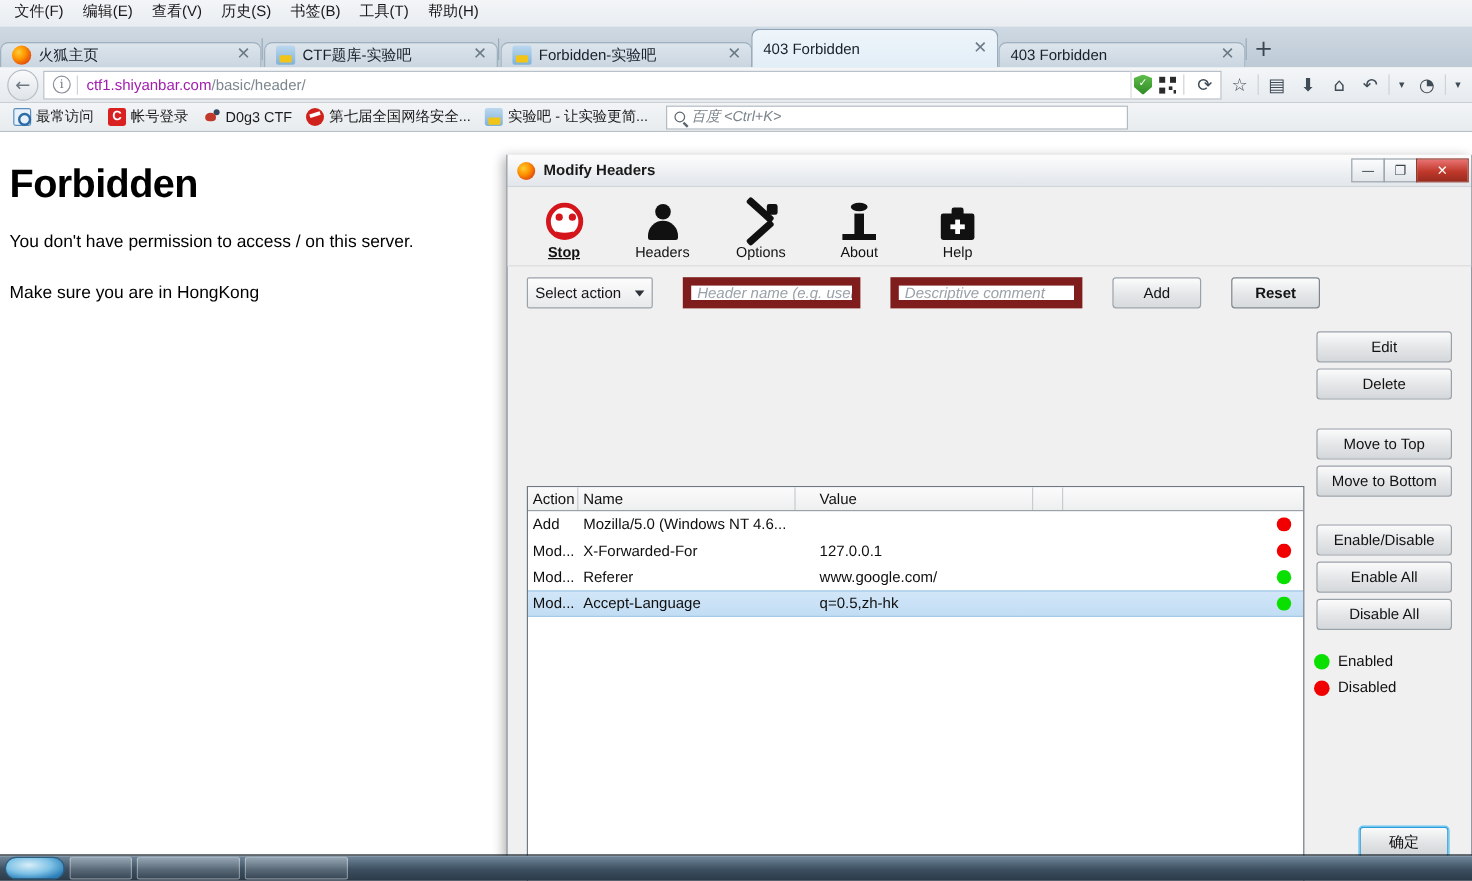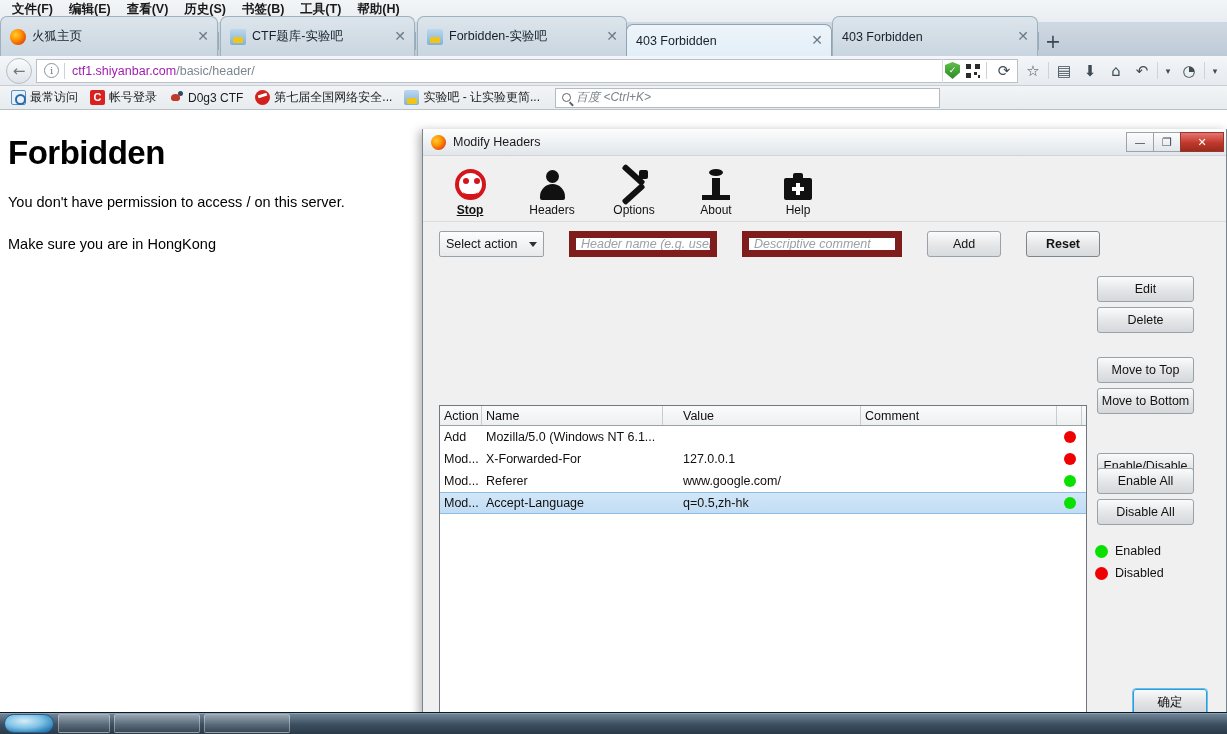--- a/index.html
+++ b/index.html
@@ -22,33 +22,32 @@
     height: 22px;
     background: linear-gradient(#f3f5f7, #e9edf1);
     display: flex; align-items: center;
     padding-left: 4px;
     font-size: 12.5px;
     color: #1a1a1a;
   }
   .menu-item {
     padding: 0 8px 3px 8px;
     white-space: nowrap;
-    font-weight: bold;
   }
 
   
   #tabstrip {
     height: 34px;
     background: linear-gradient(#cfd9e3, #bdcad6);
     display: flex; align-items: flex-end;
     padding-left: 0px;
     position: relative;
   }
   .tab {
-    height: 40px;
+    height: 21px;
     display: flex; align-items: center;
     padding: 0 6px 0 9px;
     font-size: 12.5px;
     color: #17202a;
     border-top-left-radius: 7px;
     border-top-right-radius: 7px;
     position: relative;
     white-space: nowrap;
     overflow: hidden;
   }
@@ -270,21 +269,21 @@
     box-shadow: -3px 2px 9px rgba(0,0,0,0.30);
   }
   #mh-titlebar {
     height: 27px;
     background: linear-gradient(#fdfdfd, #eceff2 60%, #e2e6ea);
     display: flex; align-items: center;
     padding-left: 8px;
     border-bottom: 1px solid #cfd5da;
   }
   #mh-titlebar .ff-icon { width:15px; height:15px; margin-right:7px; }
-  #mh-title { font-size: 12.5px; color: #1a1a1a; }
+  #mh-title { font-size: 12.5px; color: #1a1a1a; font-weight: bold; }
   .wbtns { margin-left: auto; display: flex; align-items: center; height: 21px; }
   .wbtn {
     width: 28px; height: 20px;
     border: 1px solid #9aa4ad;
     background: linear-gradient(#fcfcfd, #e2e6ea);
     display: flex; align-items: center; justify-content: center;
     font-size: 11px; color: #3a444d;
     margin-left: -1px;
     font-family: "DejaVu Sans", sans-serif;
   }
@@ -466,21 +465,21 @@
     border-bottom: 1px solid #8fbde4;
   }
   .trow > div { padding-left: 4px; overflow: hidden; white-space: nowrap; }
   .dot { width: 12px; height: 12px; border-radius: 50%; display:inline-block; }
   .dot.on  { background: #0ae000; }
   .dot.off { background: #f00000; }
   .flagcell { display:flex; align-items:center; justify-content:center; padding-left:0 !important; }
   .sidebtn {
     position: absolute;
     left: 674px;
-    width: 97px; height: 26px;
+    width: 113px; height: 26px;
     border: 1px solid #9aa2a9;
     border-radius: 3px;
     background: linear-gradient(#fbfbfb, #e3e5e7 55%, #d5d8db);
     display: flex; align-items: center; justify-content: center;
     font-size: 12.5px; color: #121212;
     white-space: nowrap;
   }
   #mh-legend {
     position: absolute; left: 672px; top: 415px;
     font-size: 12.5px; color: #101010;
@@ -705,28 +704,27 @@
       </div>
       <div class="dbtn wide">Add</div>
       <div class="dbtn wide strong">Reset</div>
     </div>
 
     <div id="mh-table">
       <div id="mh-thead">
         <div class="c-action">Action</div>
         <div class="c-name">Name</div>
         <div class="c-value">Value</div>
-        <div class="c-comment">Comment</div>
         <div class="c-flag"></div>
         <div class="c-last"></div>
       </div>
 
       <div class="trow">
         <div class="c-action">Add</div>
-        <div class="c-name">Mozilla/5.0 (Windows NT 6.1...</div>
+        <div class="c-name">Mozilla/5.0 (Windows NT 4.6...</div>
         <div class="c-value"></div>
         <div class="c-comment"></div>
         <div class="c-flag flagcell">
             <span class="dot off"></span>
           </div>
         <div class="c-last"></div>
       </div>
 
       <div class="trow">
         <div class="c-action">Mod...</div>
@@ -759,21 +757,21 @@
             <span class="dot on"></span>
           </div>
         <div class="c-last"></div>
       </div>
     </div>
 
     <div class="sidebtn" style="top:147px">Edit</div>
     <div class="sidebtn" style="top:178px">Delete</div>
     <div class="sidebtn" style="top:228px">Move to Top</div>
     <div class="sidebtn" style="top:259px">Move to Bottom</div>
-    <div class="sidebtn" style="top:324px">Enable/Disable</div>
+    <div class="sidebtn" style="top:308px">Enable/Disable</div>
     <div class="sidebtn" style="top:339px">Enable All</div>
     <div class="sidebtn" style="top:370px">Disable All</div>
 
     <div id="mh-legend">
       <div class="lg">
         <span class="dot on"></span>
         <span>Enabled</span>
       </div>
       <div class="lg">
         <span class="dot off"></span>

